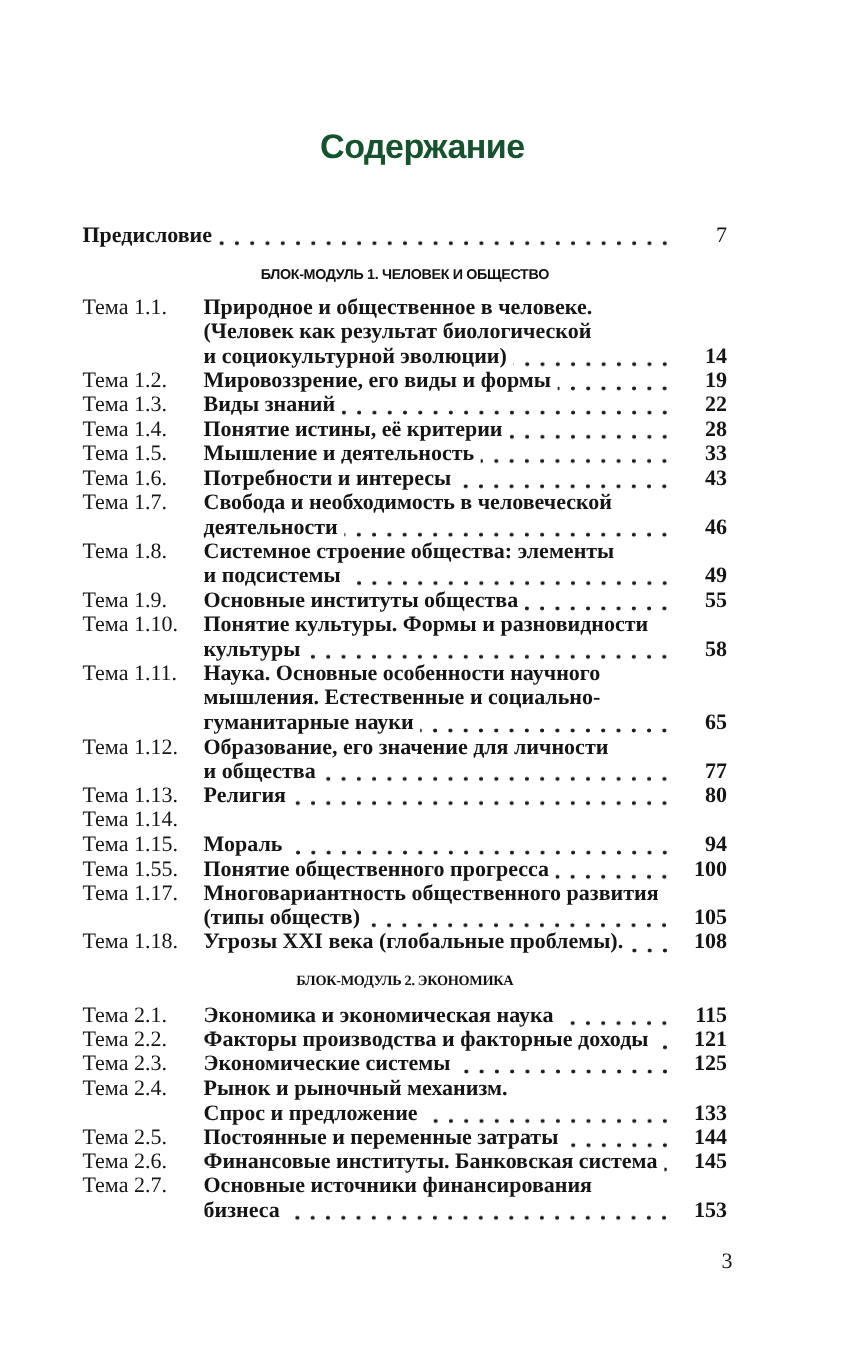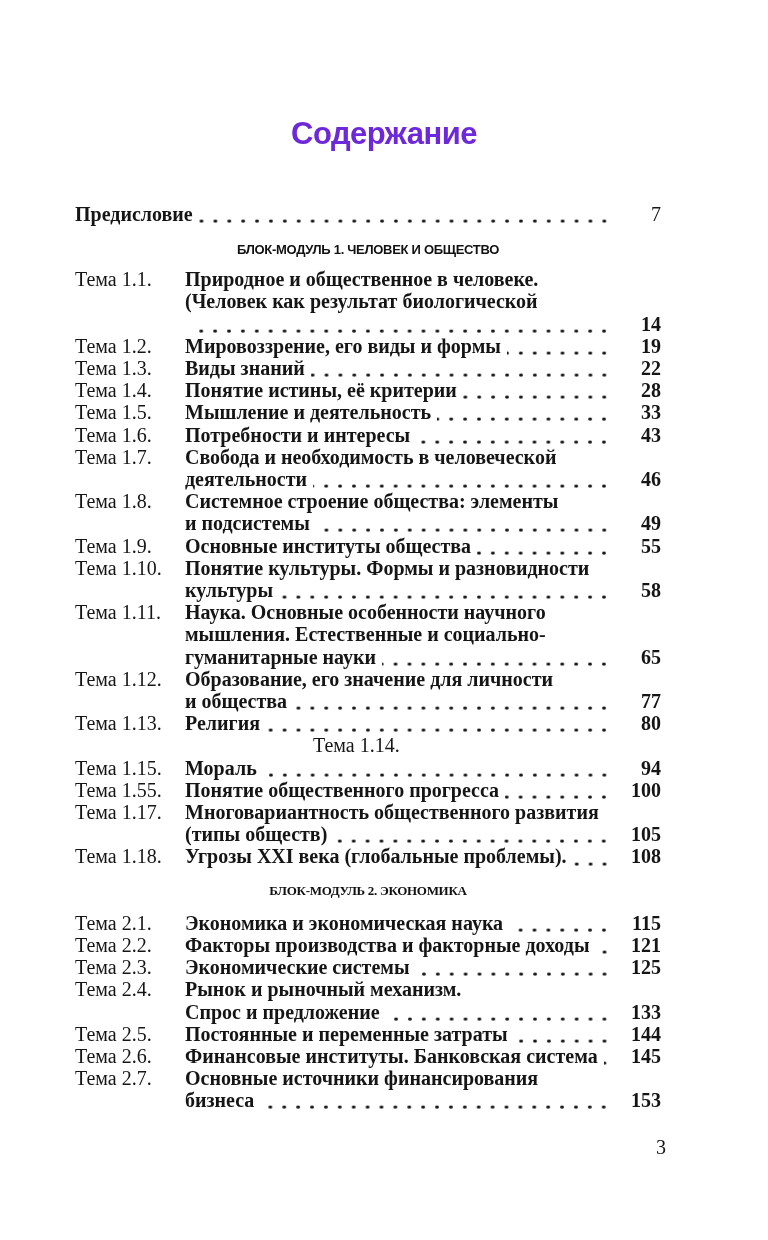--- a/index.html
+++ b/index.html
@@ -12,21 +12,21 @@
   }
   .page { position: relative; width: 768px; height: 1240px; background: #fff; }
 
   .title {
     position: absolute; left: 0; right: 0; top: 96px;
     text-align: center;
     font-family: "Liberation Sans", sans-serif;
     font-weight: 700;
     font-size: 31px; line-height: 34px;
     letter-spacing: -0.5px;
-    color: #6d28d9;
+    color: #14532d;
   }
 
   .content {
     position: absolute; left: 75px; top: 0;
     width: 586px;
     font-size: 20px; line-height: 22.2px;
   }
 
   .preface-row { margin-top: 203px; display: flex; align-items: stretch; }
   .preface-label { font-weight: 700; white-space: nowrap; }
@@ -37,21 +37,21 @@
     font-family: "Liberation Sans", sans-serif;
     font-weight: 700;
     font-size: 13px; line-height: 20px;
     letter-spacing: -0.3px;
     color: #111;
   }
   .section:nth-child(2) .section-heading { margin-top: 13px; font-family: Liberation Serif, serif; }
   .section:nth-child(1) .entries { margin-top: 8px; }
   .section:nth-child(2) .entries { margin-top: 11px; }
 
-  .entry { display: flex; justify-content: center; }
+  .entry { display: flex; }
   .entry-label { flex: none; width: 110px; white-space: nowrap; }
   .entry-body { flex: 1 1 auto; min-width: 0; }
 
   .line { white-space: nowrap; font-weight: bold; }
   .line.last { display: flex; align-items: stretch; }
   .line-text { flex: 0 0 auto; white-space: nowrap; }
 
   .leader {
     flex: 1 1 auto; min-width: 0;
     margin-left: 6px; margin-right: 6px;
@@ -85,20 +85,21 @@
     <div>
   <div class="section">
     <div class="section-heading">БЛОК-МОДУЛЬ 1. ЧЕЛОВЕК И ОБЩЕСТВО</div>
     <div class="entries">
   <div class="entry">
     <span class="entry-label">Тема 1.1.</span>
     <span class="entry-body">
                 <div class="line"><span class="line-text">Природное и общественное в человеке.</span></div>
                 <div class="line"><span class="line-text">(Человек как результат биологической</span></div>
                 <div class="line last">
+                  <span class="line-text">и социокультурной эволюции)</span>
                   <span class="leader"></span>
                   <span class="pagenum">14</span>
                 </div>
               </span>
   </div>
 
   <div class="entry">
     <span class="entry-label">Тема 1.2.</span>
     <span class="entry-body">
                 <div class="line last">

